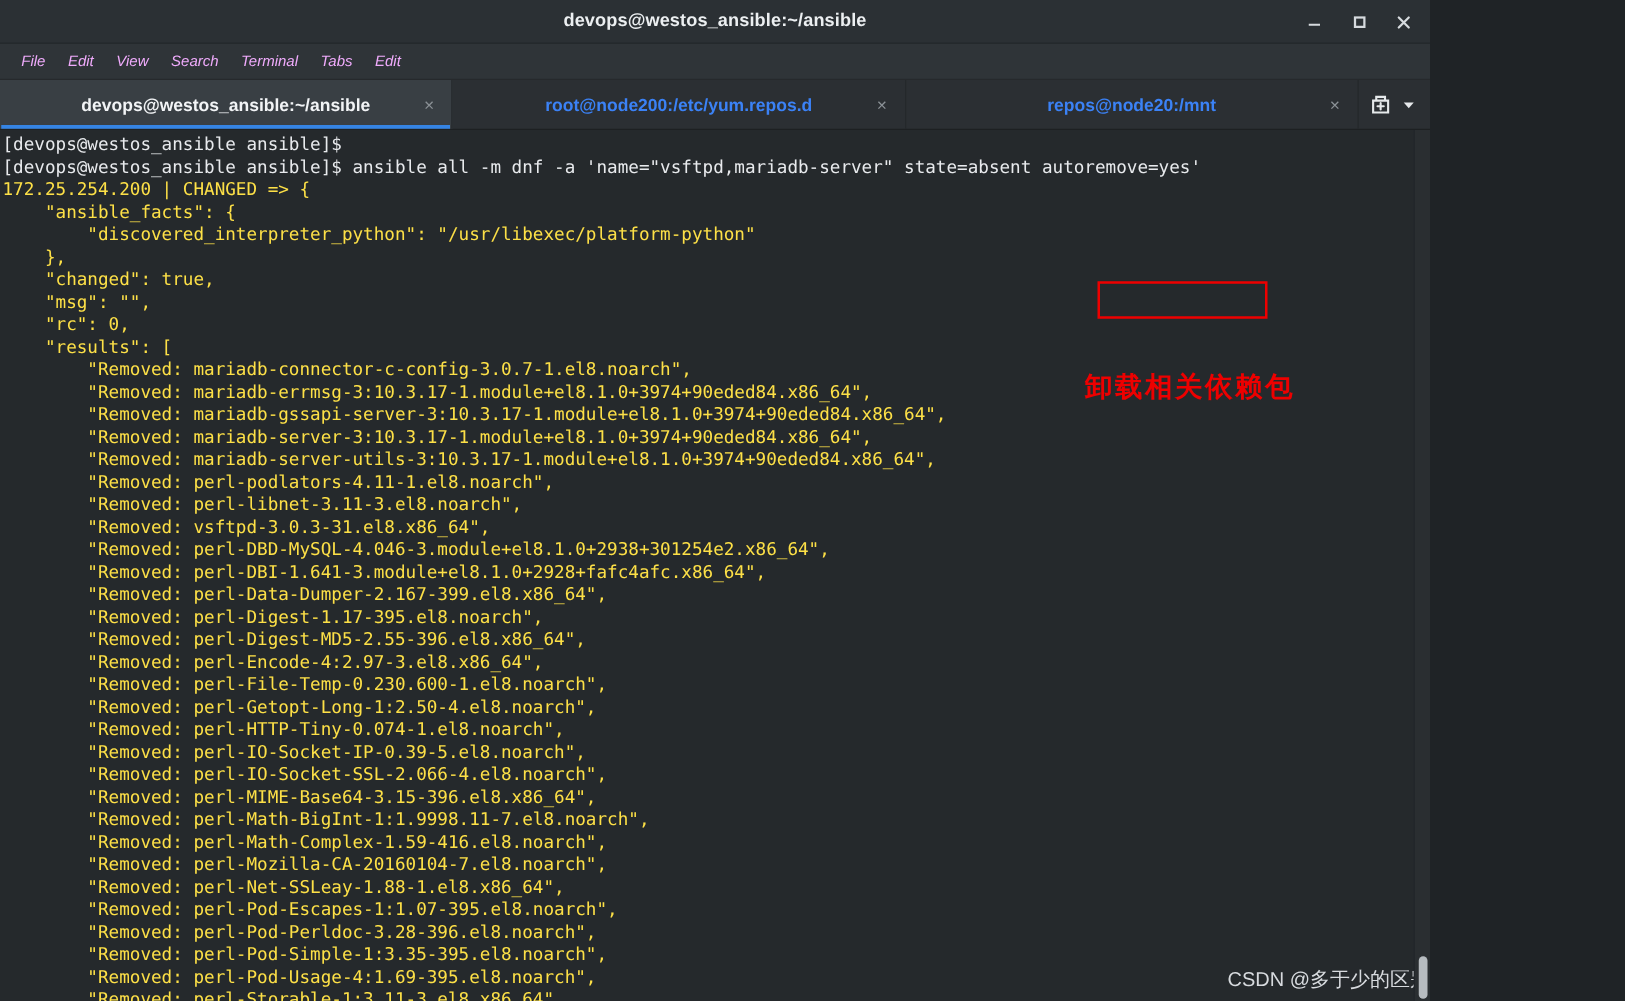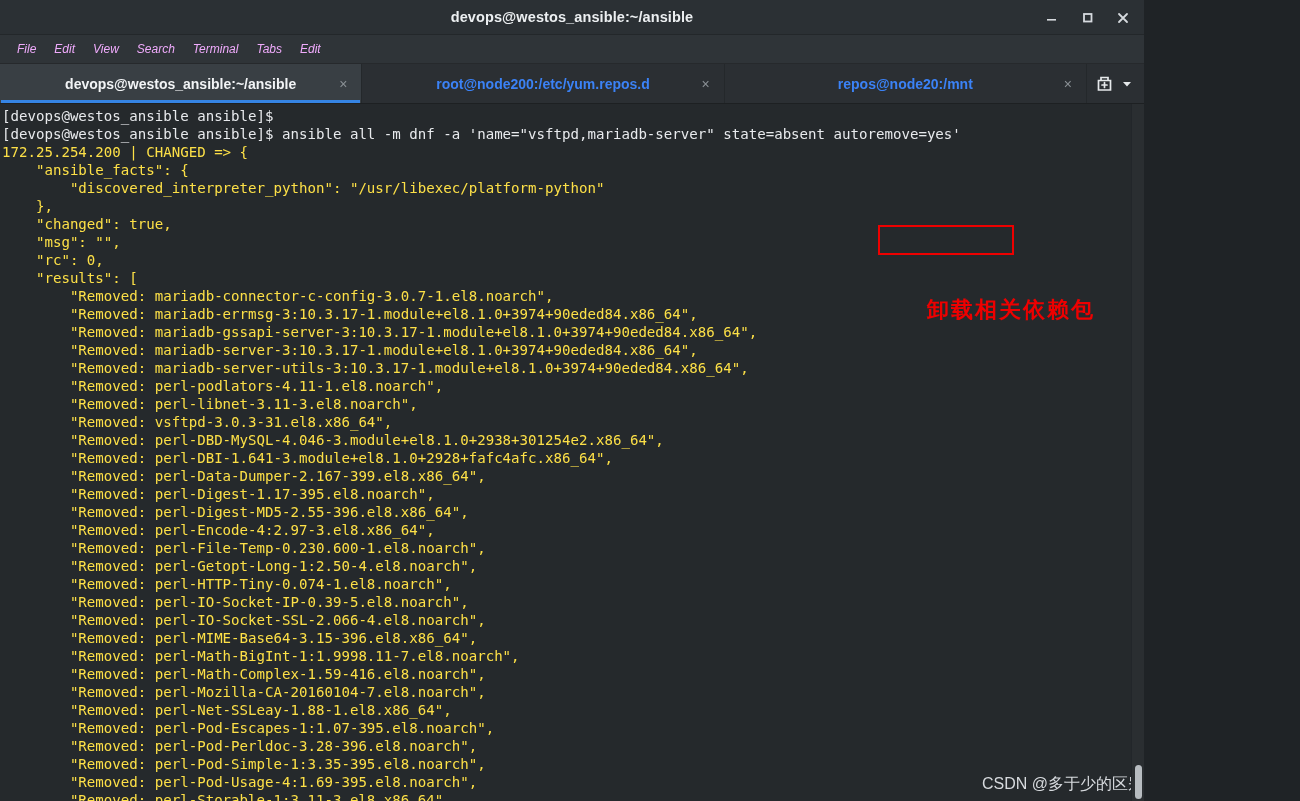--- a/index.html
+++ b/index.html
@@ -113,21 +113,21 @@
   
   .redbox {
     position: absolute;
     left: 878px; top: 121px;
     width: 136px; height: 30px;
     border: 2.5px solid #ee0000;
     pointer-events: none;
   }
   .annot {
     position: absolute;
-    left: 927px; top: 191px;
+    left: 868px; top: 191px;
     font-family: "DejaVu Sans", sans-serif;
     font-size: 22px; font-weight: 700;
     color: #ee0000; letter-spacing: 2px;
     white-space: nowrap;
     text-align: right;
   }
 
   
   .watermark {
     position: absolute;

